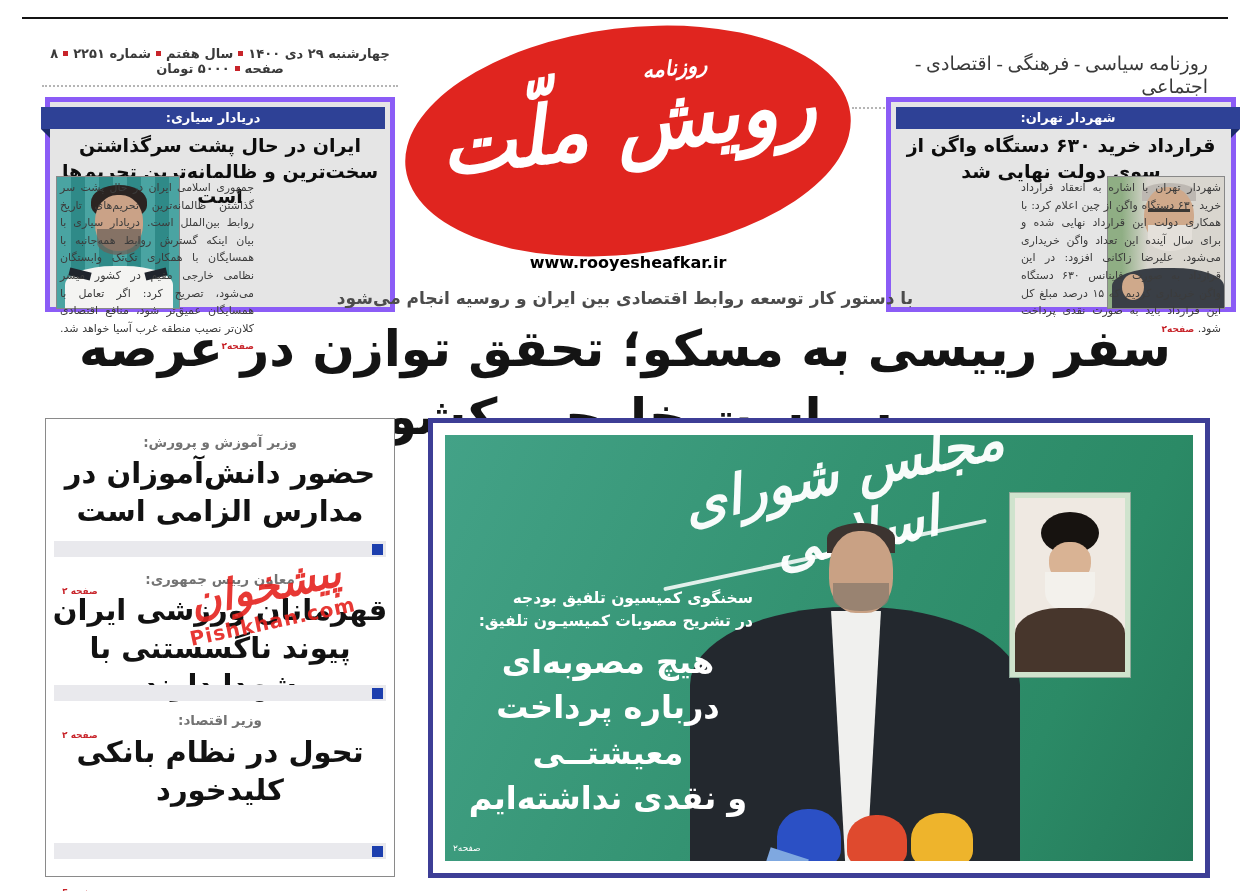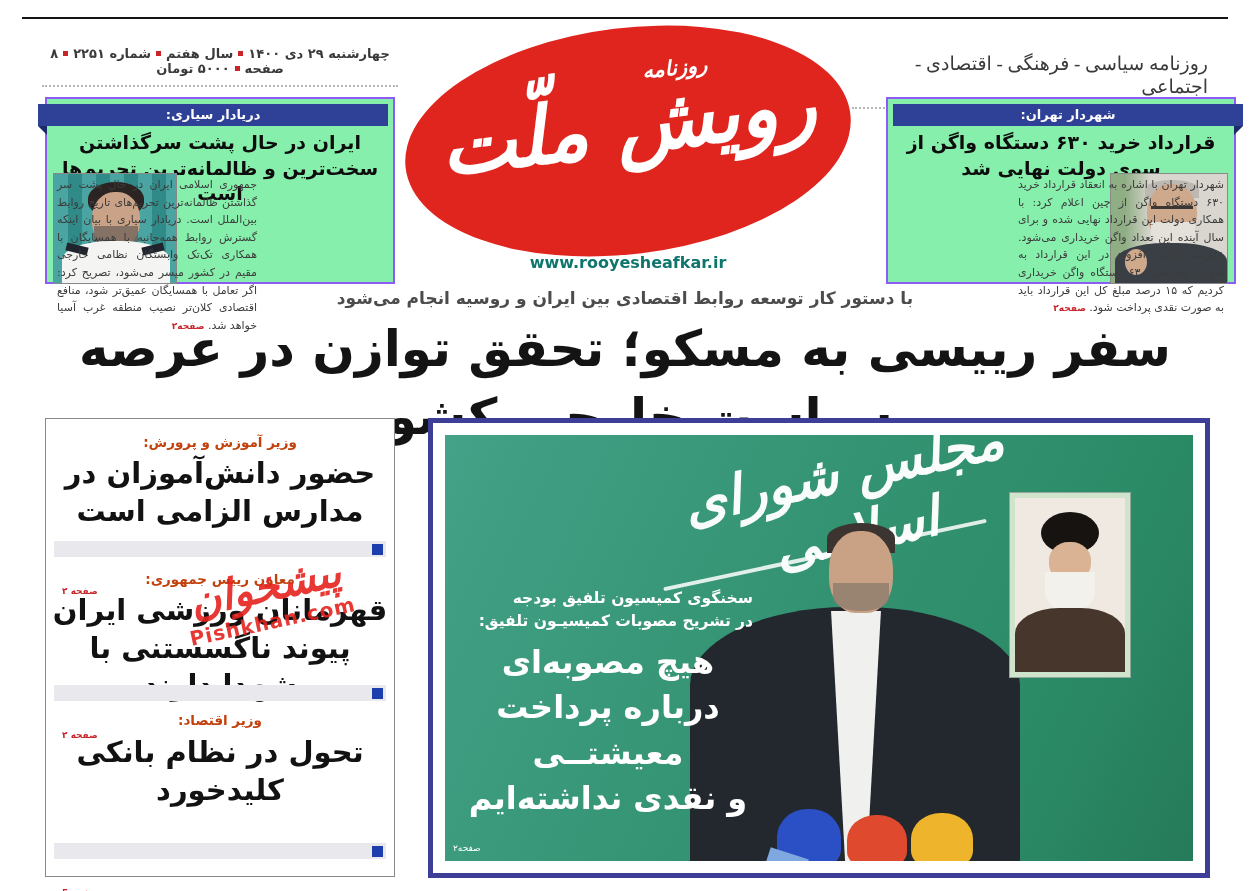--- a/index.html
+++ b/index.html
@@ -17,25 +17,25 @@
                 font-size:19px; color:#3a3a3a; padding-bottom:9px; border-bottom:2px dotted #b5b5b5;font-family:Liberation Serif, serif; }
 
   
   .logo-wrap { position:absolute; left:400px; top:24px; width:456px; height:248px; }
   .logo-ellipse { position:absolute; left:4px; top:4px; width:448px; height:226px; background:#e0251f;
                   border-radius:50%; transform:rotate(-7deg); }
   .logo-small-word { position:absolute; top:32px; left:53%; color:#fff; font-size:21px; font-weight:bold;
                      font-style:italic; transform:rotate(-6deg); letter-spacing:1px; }
   .logo-title { position:absolute; top:62px; left:0; width:100%; text-align:center; color:#fff;
                 font-size:80px; font-weight:bold; font-style:italic; transform:rotate(-7deg); line-height:1; }
-  .logo-url { position:absolute; bottom:0; left:0; width:100%; text-align:center; color:#0f766e;
+  .logo-url { position:absolute; bottom:0; left:0; width:100%; text-align:center; color:#000000;
               font-weight:bold; font-size:16px; direction:ltr; }
 
   
-  .news-box { position:absolute; top:97px; width:350px; height:187px; border:2px solid #8b5cf6; background:#86efac; }
+  .news-box { position:absolute; top:97px; width:350px; height:215px; border:5px solid #8b5cf6; background:#e5e5e5; }
   .news-box.left-box { left:45px; }
   .news-box.right-box { left:886px;padding-left:32px; }
   .box-bar { position:absolute; top:5px; height:22px; background:#2e4196; color:#fdfdff;
              font-size:13px; font-weight:bold; text-align:center; line-height:22px; z-index:3; }
   .left-box .box-bar { left:-9px; right:5px; }
   .right-box .box-bar { left:5px; right:-9px; }
   .fold { position:absolute; width:0; height:0; z-index:2; }
   .left-box .fold { left:-9px; top:27px; border-top:9px solid #1b2a6b; border-left:9px solid transparent; }
   .right-box .fold { right:-9px; top:27px; border-top:9px solid #1b2a6b; border-right:9px solid transparent; }
   .box-headline { position:absolute; top:31px; left:8px; right:8px; text-align:center;
@@ -72,21 +72,21 @@
 
   
   .lead-kicker { position:absolute; left:0; top:288px; width:100%; text-align:center;
                  font-size:17px; font-weight:bold; color:#4c4c4c; }
   .main-headline { position:absolute; left:0; top:316px; width:100%; text-align:center;
                    font-size:50px; font-weight:bold; color:#141414; line-height:1.35; }
   .lead-ref { position:absolute; left:47px; top:403px; font-size:9px; color:#c8242a; font-weight:bold;margin-top:44px; }
 
   
   .left-col { position:absolute; left:45px; top:418px; width:350px; height:459px; border:1px solid #8a8a8a; background:#fff; }
-  .col-kicker { position:absolute; left:0; width:100%; text-align:center; font-size:13.5px; font-weight:bold; color:#c2410c; }
+  .col-kicker { position:absolute; left:0; width:100%; text-align:center; font-size:13.5px; font-weight:bold; color:#737373; }
   .col-headline { position:absolute; left:6px; right:6px; text-align:center; font-size:29px; font-weight:bold;
                   color:#121212; line-height:1.3; }
   .col-refbar { position:absolute; left:8px; right:8px; height:16px; background:#e9e9ed; }
   .col-refbar .ref-red { position:absolute; right:auto; left:8px; top:21px;margin-top:24px; }
   .col-refbar .bullet-sq { position:absolute; right:3px; top:3px; width:11px; height:11px; background:#1d3fae; }
 
   .k1 { top:15px; } .h1 { top:36px; } .b1 { top:122px; }
   .k2 { top:152px; } .h2 { top:173px; } .b2 { top:266px; }
   .k3 { top:293px; } .h3 { top:315px; } .b3 { top:424px; }
 

